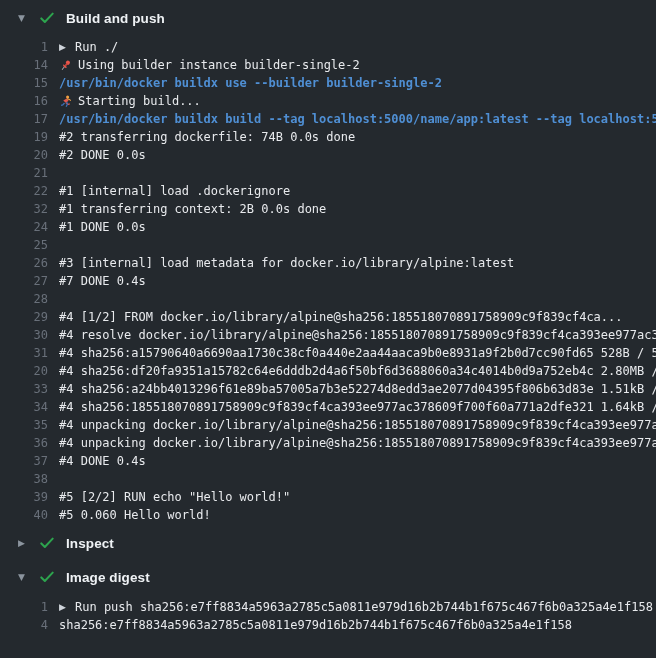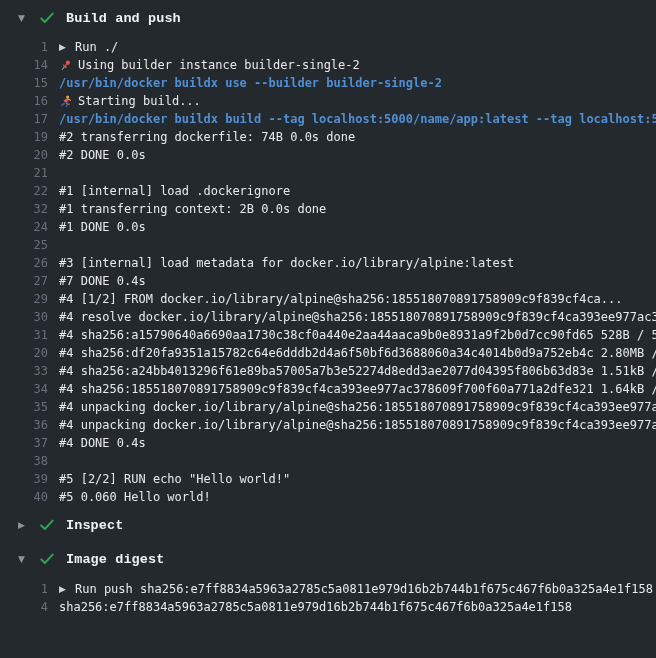--- a/index.html
+++ b/index.html
@@ -21,21 +21,21 @@
     cursor:pointer;
   }
   .section-header.compact{height:34px;}
   .chevron{
     width:22px;flex:none;color:var(--chevron);font-size:9px;line-height:1;
     font-family:"DejaVu Sans",sans-serif;
   }
   .check{width:26px;flex:none;display:flex;align-items:center;}
   .section-title{
     color:var(--header);
-    font-family:Liberation Mono, monospace;
+    font-family:Liberation Sans, sans-serif;
     font-size:13.5px;font-weight:700;letter-spacing:.1px;
   }
 
   
   .log-area{padding-top:2px;padding-bottom:2px;}
   .log-area.digest{padding-top:4px;padding-bottom:6px;}
   .line{display:flex;height:18px;line-height:18px;font-size:12px;white-space:pre;}
   .gutter{
     width:48px;flex:none;text-align:right;color:var(--num);
     cursor:pointer;
@@ -88,20 +88,21 @@
       <div class="line"><span class="gutter">17</span><span class="content command"><span class="txt">/usr/bin/docker buildx build --tag localhost:5000/name/app:latest --tag localhost:50</span></span></div>
       <div class="line"><span class="gutter">19</span><span class="content"><span class="txt">#2 transferring dockerfile: 74B 0.0s done</span></span></div>
       <div class="line"><span class="gutter">20</span><span class="content"><span class="txt">#2 DONE 0.0s</span></span></div>
       <div class="line"><span class="gutter">21</span><span class="content"><span class="txt"></span></span></div>
       <div class="line"><span class="gutter">22</span><span class="content"><span class="txt">#1 [internal] load .dockerignore</span></span></div>
       <div class="line"><span class="gutter">32</span><span class="content"><span class="txt">#1 transferring context: 2B 0.0s done</span></span></div>
       <div class="line"><span class="gutter">24</span><span class="content"><span class="txt">#1 DONE 0.0s</span></span></div>
       <div class="line"><span class="gutter">25</span><span class="content"><span class="txt"></span></span></div>
       <div class="line"><span class="gutter">26</span><span class="content"><span class="txt">#3 [internal] load metadata for docker.io/library/alpine:latest</span></span></div>
       <div class="line"><span class="gutter">27</span><span class="content"><span class="txt">#7 DONE 0.4s</span></span></div>
+      <div class="line"><span class="gutter">28</span><span class="content"><span class="txt"></span></span></div>
       <div class="line"><span class="gutter">29</span><span class="content"><span class="txt">#4 [1/2] FROM docker.io/library/alpine@sha256:185518070891758909c9f839cf4ca...</span></span></div>
       <div class="line"><span class="gutter">30</span><span class="content"><span class="txt">#4 resolve docker.io/library/alpine@sha256:185518070891758909c9f839cf4ca393ee977ac37</span></span></div>
       <div class="line"><span class="gutter">31</span><span class="content"><span class="txt">#4 sha256:a15790640a6690aa1730c38cf0a440e2aa44aaca9b0e8931a9f2b0d7cc90fd65 528B / 52</span></span></div>
       <div class="line"><span class="gutter">20</span><span class="content"><span class="txt">#4 sha256:df20fa9351a15782c64e6dddb2d4a6f50bf6d3688060a34c4014b0d9a752eb4c 2.80MB / 2</span></span></div>
       <div class="line"><span class="gutter">33</span><span class="content"><span class="txt">#4 sha256:a24bb4013296f61e89ba57005a7b3e52274d8edd3ae2077d04395f806b63d83e 1.51kB / 1</span></span></div>
       <div class="line"><span class="gutter">34</span><span class="content"><span class="txt">#4 sha256:185518070891758909c9f839cf4ca393ee977ac378609f700f60a771a2dfe321 1.64kB / 1</span></span></div>
       <div class="line"><span class="gutter">35</span><span class="content"><span class="txt">#4 unpacking docker.io/library/alpine@sha256:185518070891758909c9f839cf4ca393ee977ac</span></span></div>
       <div class="line"><span class="gutter">36</span><span class="content"><span class="txt">#4 unpacking docker.io/library/alpine@sha256:185518070891758909c9f839cf4ca393ee977ac</span></span></div>
       <div class="line"><span class="gutter">37</span><span class="content"><span class="txt">#4 DONE 0.4s</span></span></div>
       <div class="line"><span class="gutter">38</span><span class="content"><span class="txt"></span></span></div>

